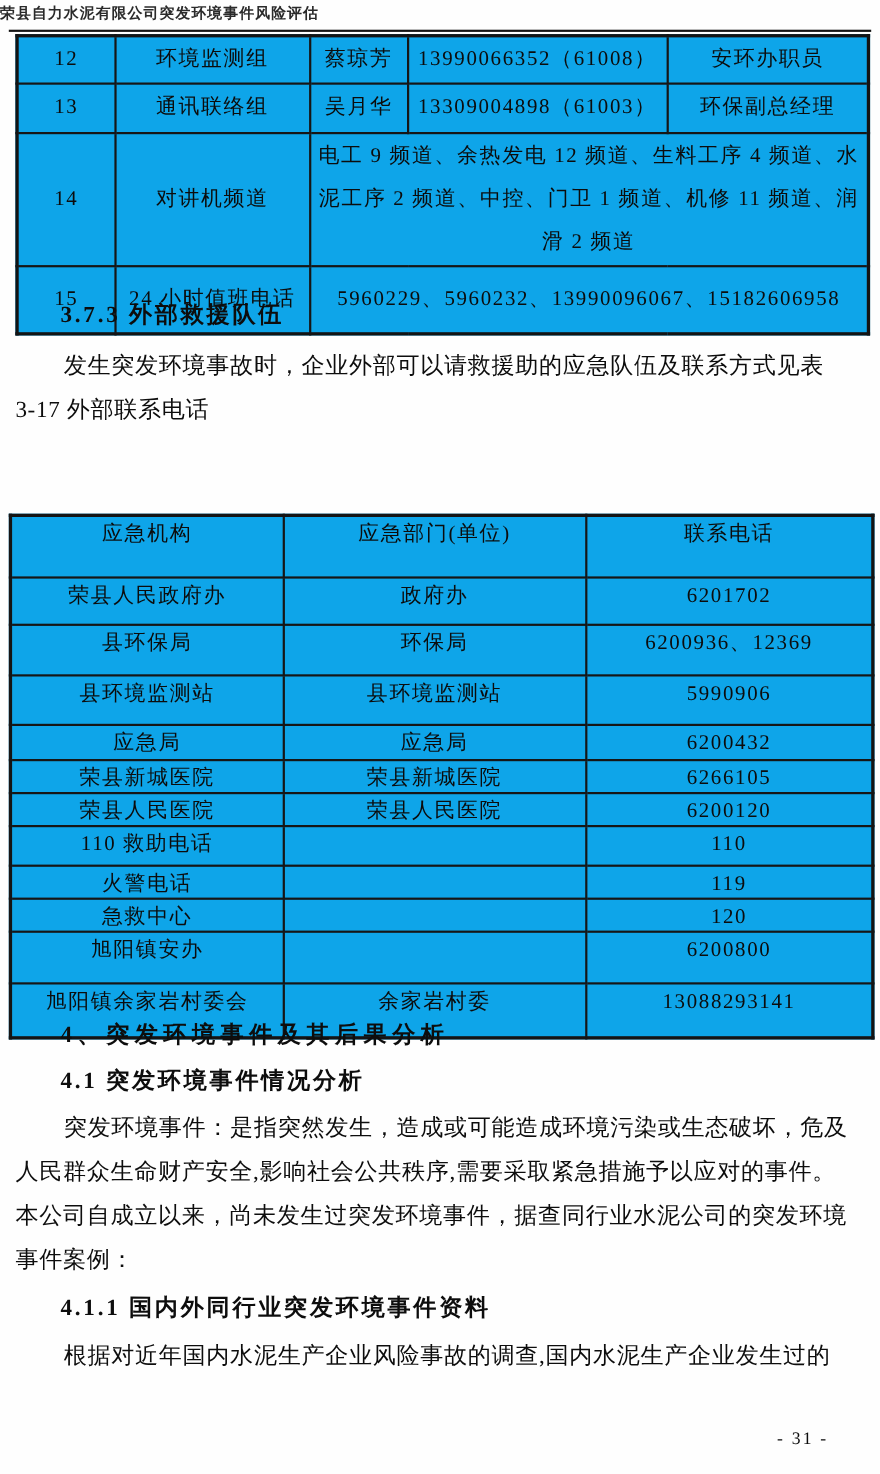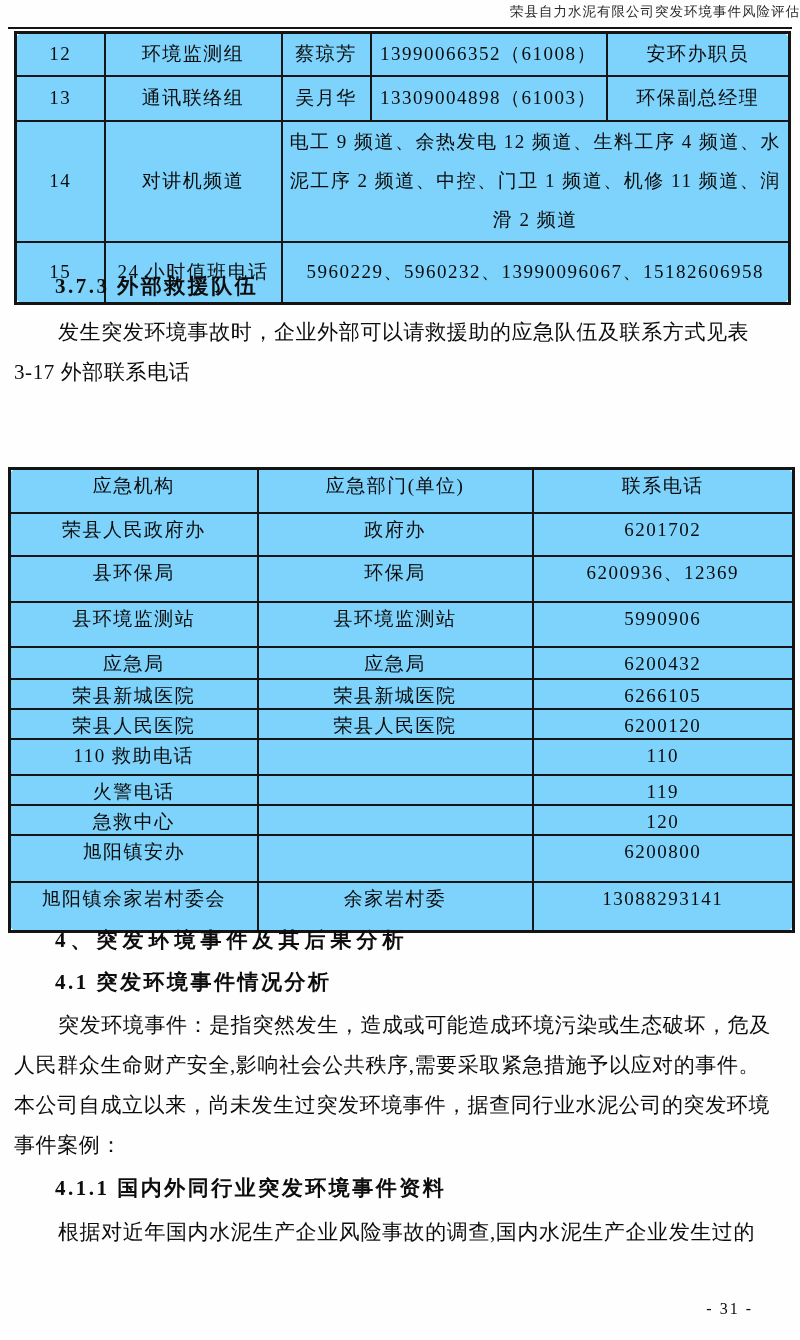--- a/index.html
+++ b/index.html
@@ -4,26 +4,26 @@
 <style>
   html,body { margin:0; padding:0; background:#e8e8e8; }
   .page {
     position:relative; width:800px; height:1340px; margin:0 auto;
     background:#fefefe; overflow:hidden;
     font-family:"Liberation Serif","DejaVu Serif",serif;
     color:#0d0d0d;
   }
   .abs { position:absolute; }
   .header-title {
-    top:3px; left:0; width:100%; text-align:right;
-    font-size:13.5px; letter-spacing:1px; color:#2a2a2a;
+    top:3px; left:0; width:100%; text-align:left;
+    font-size:13.5px; letter-spacing:1px; color:#2a2a2a;font-weight:bold;
   }
   .header-rule { top:27px; left:8px; width:784px; height:2px; background:#141414; }
 
-  table { border-collapse:collapse; table-layout:fixed; background:#7dd3fc;border-radius:14px; }
+  table { border-collapse:collapse; table-layout:fixed; background:#0ea5e9; }
   td {
     border:2px solid #161616; text-align:center;
     font-size:19px; letter-spacing:1.5px; color:#0c0c0c;
     overflow:hidden; padding:1px 3px;
   }
   #table1 { top:31px; left:14px; width:774px; border:3px solid #141414; }
   #table1 td { vertical-align:middle; line-height:2.05; }
   #table2 { top:467px; left:8px; width:784px; border:3px solid #141414; }
   #table2 td { vertical-align:top; padding-top:4px; line-height:23px; }
 
@@ -95,21 +95,21 @@
   </div>
 
 
   <table class="abs" id="table2">
       <colgroup>
         <col style="width: 248px;">
         <col style="width: 275px;">
         <col style="width: 261px;">
       </colgroup>
       <tbody>
-        <tr style="height: 44px;">
+        <tr style="height: 56px;">
           <td>应急机构</td>
           <td>应急部门(单位)</td>
           <td>联系电话</td>
         </tr>
         <tr style="height: 43px;">
           <td>荣县人民政府办</td>
           <td>政府办</td>
           <td>6201702</td>
         </tr>
         <tr style="height: 46px;">

